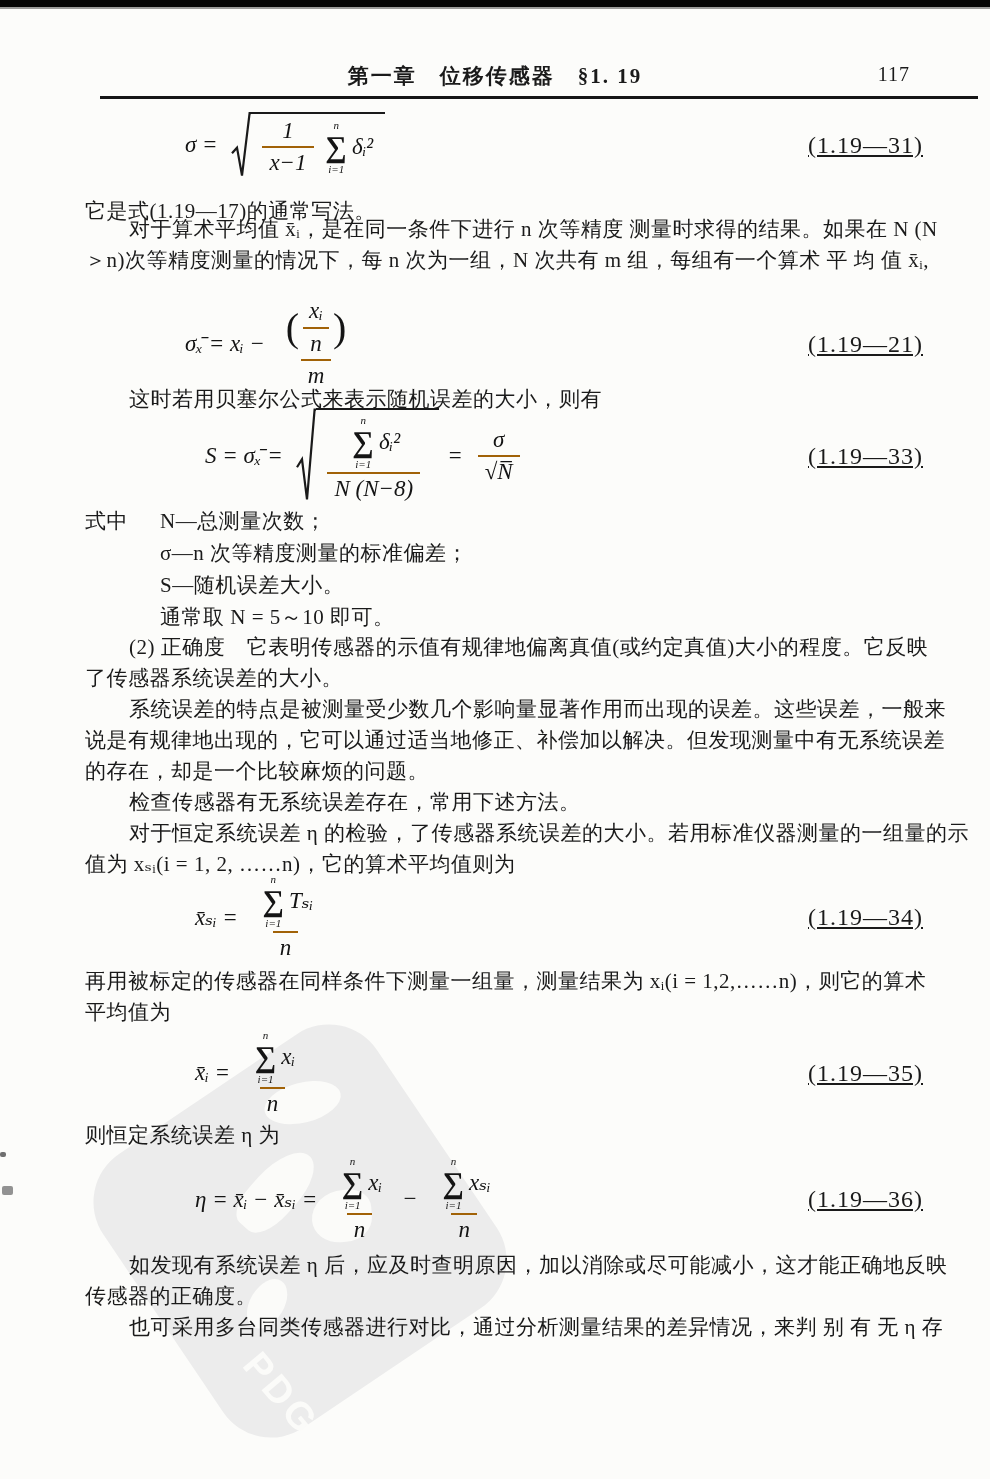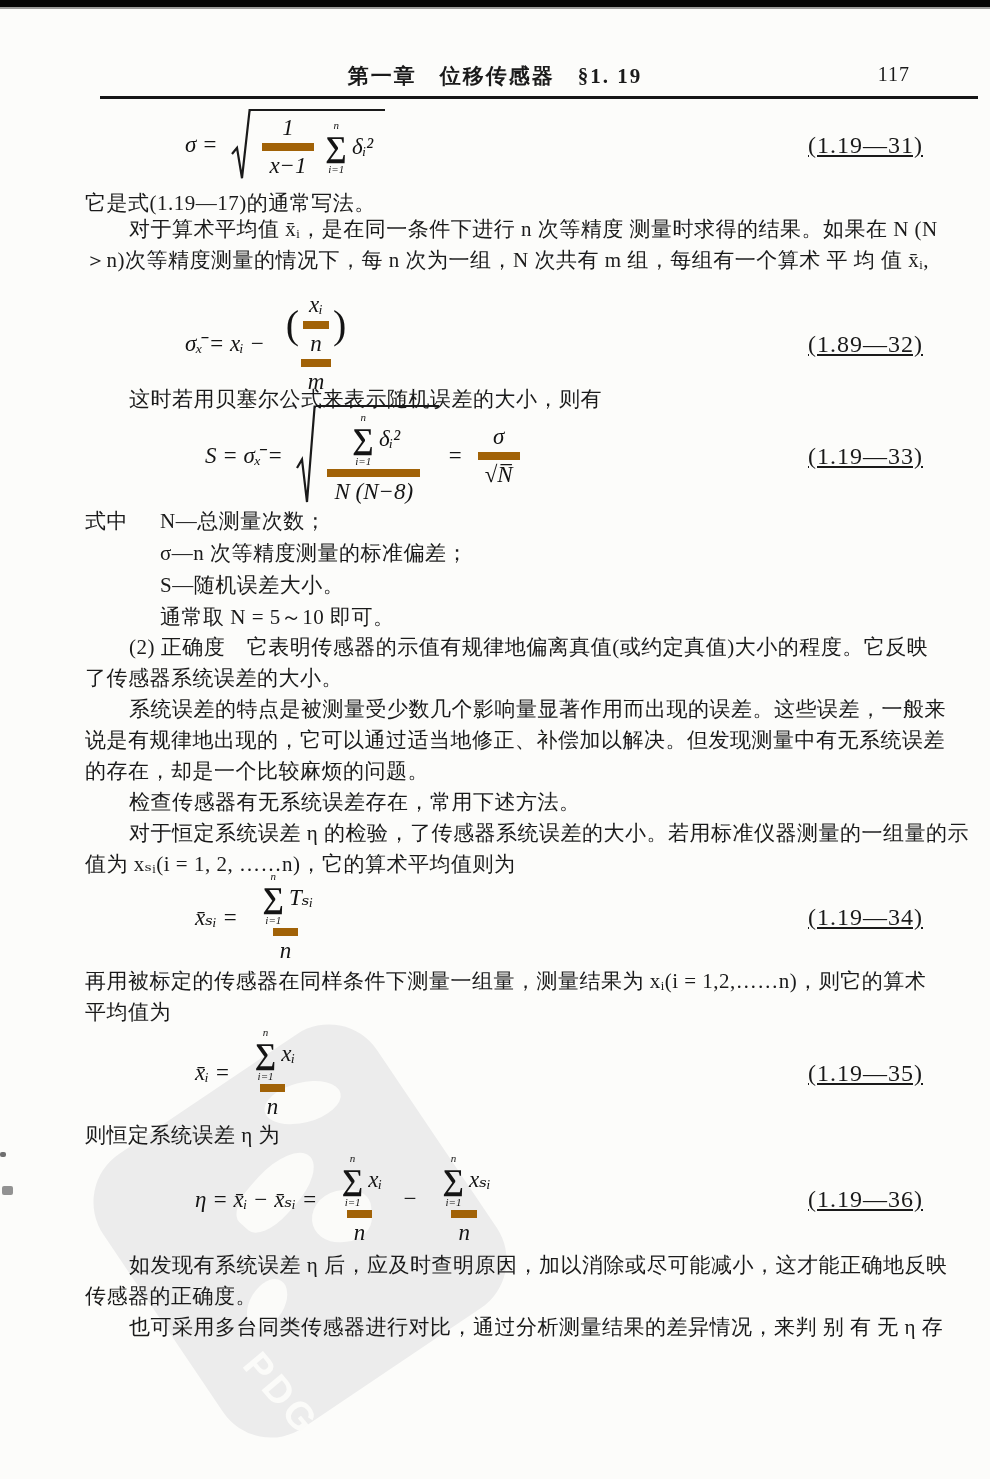--- a/index.html
+++ b/index.html
@@ -63,21 +63,21 @@
   .eq31 .formula { margin-left:100px; }
   .eq32 .formula { margin-left:100px; }
   .eq33 .formula { margin-left:120px; }
   .eq34 .formula { margin-left:110px; }
   .eq35 .formula { margin-left:110px; }
   .eq36 .formula { margin-left:110px; }
   .eq-no { font-size:24px; font-style:normal; letter-spacing:1px; white-space:nowrap;text-decoration:underline; }
   .mi { white-space:pre; }
   .frac { display:inline-flex; flex-direction:column; align-items:center; margin:0 7px; }
   .frac .num { padding:0 7px 2px; line-height:1.15; display:flex; align-items:center; }
-  .frac .den { border-top:8px solid #a16207; padding:2px 7px 0; line-height:1.15; }
+  .frac .den { border-top:2px solid #a16207; padding:2px 7px 0; line-height:1.15; }
   .sum { display:inline-flex; flex-direction:column; align-items:center; line-height:1; margin:0 5px; font-style:normal; }
   .sum .lim { font-size:11px; font-style:italic; line-height:1.1; letter-spacing:0; }
   .sum .sigma { font-size:30px; line-height:1.05; font-weight:600; }
   .sqrt { display:inline-flex; align-items:stretch; margin-left:8px; }
   .sqrt-sign { width:20px; display:block; }
   .sqrt-sign svg { width:100%; height:100%; display:block; }
   .radicand { display:flex; align-items:center; border-top:2.5px solid #1a1a1a; padding:4px 12px 2px 4px; }
   .paren { font-size:40px; font-style:normal; font-weight:300; line-height:.9; margin:0 1px; }
 </style>
 </head>
@@ -123,40 +123,40 @@
             <span class="sigma">∑</span>
             <span class="lim">i=1</span>
           </span>
           <span class="mi">δᵢ²</span>
         </span>
       </span>
     </div>
     <div class="eq-no">(1.19—31)</div>
   </div>
 
-  <div class="line" style="top:188px">它是式(1.19—17)的通常写法。</div>
+  <div class="line" style="top:196px">它是式(1.19—17)的通常写法。</div>
   <div class="line indent" style="top:214px">对于算术平均值 x̄ᵢ，是在同一条件下进行 n 次等精度 测量时求得的结果。如果在 N (N</div>
   <div class="line" style="top:245px">＞n)次等精度测量的情况下，每 n 次为一组，N 次共有 m 组，每组有一个算术 平 均 值 x̄ᵢ,</div>
 
   <div class="eq-row eq32">
     <div class="formula">
       <span class="mi">σₓ̄ = xᵢ − </span>
       <span class="frac">
         <span class="num">
           <span class="paren">(</span>
           <span class="frac" style="margin:0 2px">
             <span class="num">xᵢ</span>
             <span class="den">n</span>
           </span>
           <span class="paren">)</span>
         </span>
         <span class="den">m</span>
       </span>
     </div>
-    <div class="eq-no">(1.89—32)</div>
+    <div class="eq-no">(1.19—21)</div>
   </div>
 
   <div class="line indent" style="top:384px">这时若用贝塞尔公式来表示随机误差的大小，则有</div>
 
   <div class="eq-row eq33">
     <div class="formula">
       <span class="mi">S = σₓ̄ = </span>
       <span class="sqrt">
         <span class="sqrt-sign">
           <svg viewBox="0 0 20 60" preserveAspectRatio="none">

